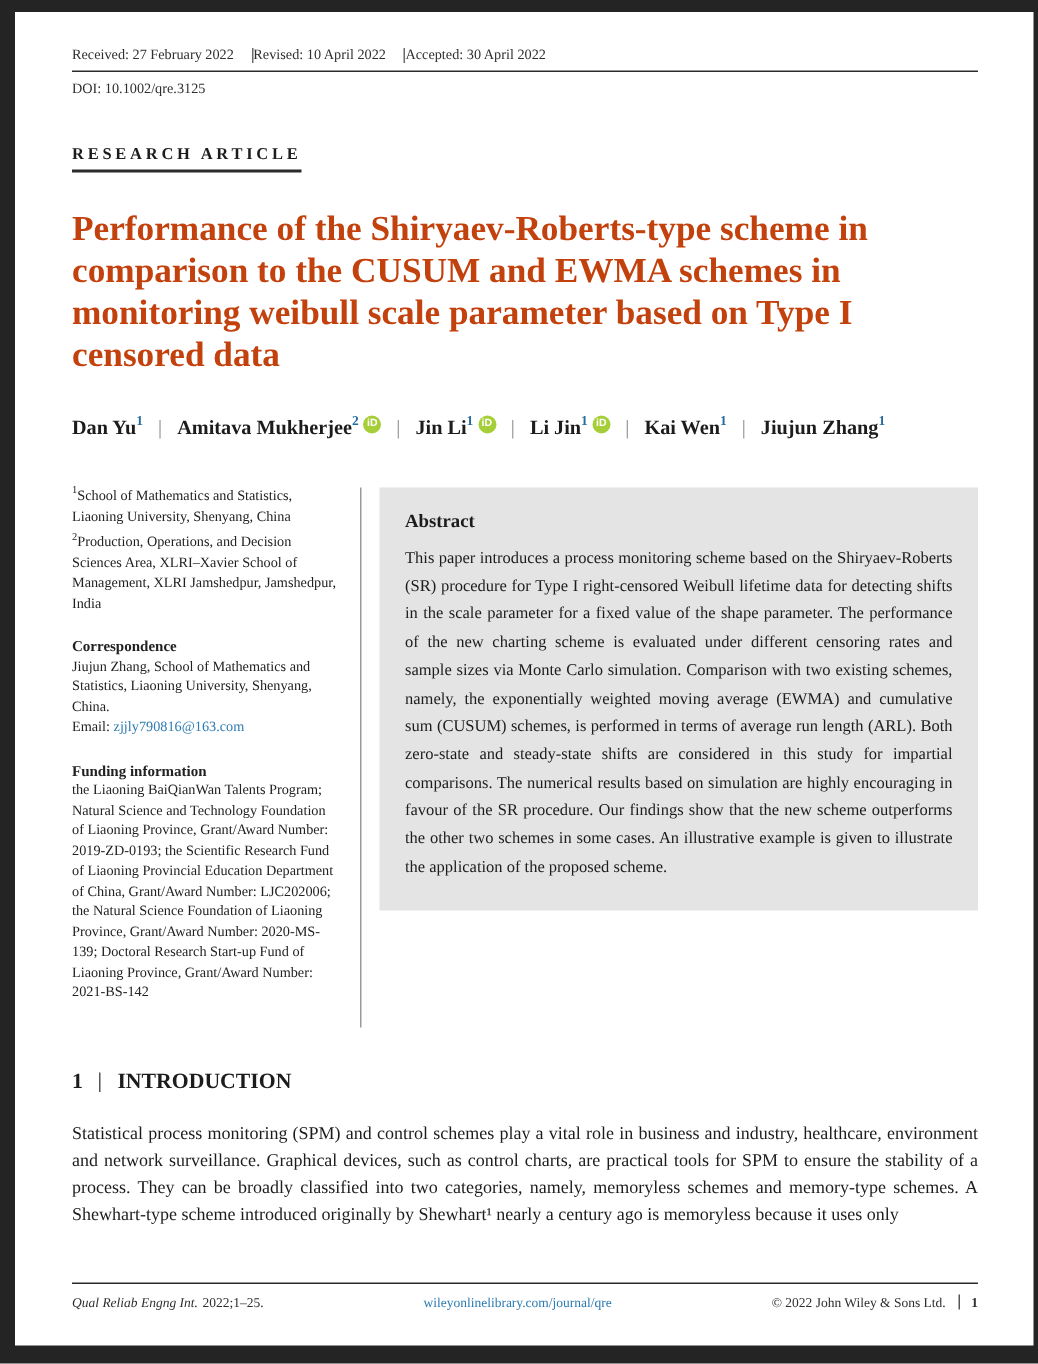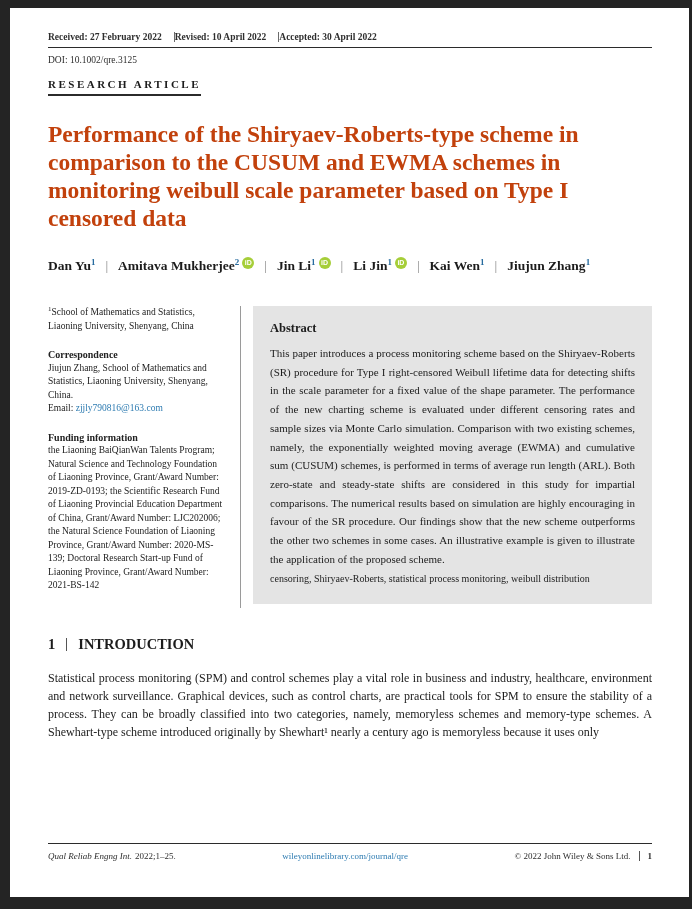--- a/index.html
+++ b/index.html
@@ -15,28 +15,28 @@
     width:679px; height:889px;
     background:#ffffff;
     color:#1c1c1c;
     padding:24px 37px 0 38px;
   }
   
   .meta-row {
     display:flex; align-items:center;
     border-bottom:1.5px solid #2b2b2b;
     padding-bottom:5px;
-    font-size:9.5px; color:#2e2e2e;font-weight:bold;
+    font-size:9.5px; color:#2e2e2e;
   }
   .meta-item { padding-right:12px; }
   .meta-item + .meta-item { border-left:1px solid #6b6b6b; }
   .doi-line { font-size:9.5px; color:#2e2e2e; margin-top:7px; }
 
   
-  .type-row { display:flex; justify-content:space-between; align-items:flex-end; margin-top:13px; }
+  .type-row { display:flex; justify-content:space-between; align-items:flex-end; margin-top:32px; }
   .article-type {
     font-size:11px; font-weight:bold; letter-spacing:2.5px;
     border-bottom:2px solid #2b2b2b; padding-bottom:4px;
   }
   .wiley-logo {
     font-size:27px; letter-spacing:2px; color:#161616;
     font-family:"Liberation Serif", serif; font-weight:400; line-height:1;
   }
 
   
@@ -71,21 +71,21 @@
   .keywords-heading { margin-top:18px; font-size:8.5px; font-weight:bold; letter-spacing:1.8px; }
   .keywords { margin-top:5px; font-size:10px; color:#222; }
 
   
   .section-heading { margin-top:28px; font-size:14.5px; font-weight:bold; display:flex; align-items:center; }
   .section-sep { display:inline-block; width:1px; height:13px; background:#555; margin:0 11px; }
   .body-par { margin-top:16px; font-size:12px; line-height:18px; text-align:justify; max-width:606px; }
 
   
   .footer {
-    position:absolute; left:38px; right:37px; bottom:36px;
+    position:absolute; left:38px; right:37px; bottom:24px;
     border-top:1.5px solid #2b2b2b; padding-top:7px;
     display:flex; align-items:baseline; font-size:9px; color:#2e2e2e;
   }
   .footer-journal { font-style:italic; }
   .footer-journal-rest { font-style:normal; margin-left:3px; }
   .footer-center { flex:1; text-align:center; }
   .footer-right { display:flex; align-items:flex-start; }
   .footer-pagenum { font-weight:bold; border-left:1px solid #555; padding-left:8px; margin-left:8px; }
 </style>
 </head>
@@ -108,37 +108,37 @@
 
   <div class="authors">
     <span><span>Dan Yu</span><sup class="author-sup">1</sup></span><span class="author-sep">|</span><span><span>Amitava Mukherjee</span><sup class="author-sup">2</sup><span class="orcid">iD</span></span><span class="author-sep">|</span><span><span>Jin Li</span><sup class="author-sup">1</sup><span class="orcid">iD</span></span><span class="author-sep">|</span><span><span>Li Jin</span><sup class="author-sup">1</sup><span class="orcid">iD</span></span><span class="author-sep">|</span><span><span>Kai Wen</span><sup class="author-sup">1</sup></span><span class="author-sep">|</span><span><span>Jiujun Zhang</span><sup class="author-sup">1</sup></span>
   </div>
 
   <div class="cols">
 
     <div class="left-col">
       <div class="left-block">
         <div><sup class="aff-sup">1</sup><span>School of Mathematics and Statistics, Liaoning University, Shenyang, China</span></div>
+        <div style="margin-top:4px"><sup class="aff-sup">2</sup><span>Production, Operations, and Decision Sciences Area, XLRI–Xavier School of Management, XLRI Jamshedpur, Jamshedpur, India</span></div>
       </div>
       <div class="left-block">
         <div class="left-heading">Correspondence</div>
         <div>Jiujun Zhang, School of Mathematics and Statistics, Liaoning University, Shenyang, China.</div>
         <div><span>Email: </span><a href="#" class="email-link">zjjly790816@163.com</a></div>
       </div>
       <div class="left-block">
         <div class="left-heading">Funding information</div>
         <div>the Liaoning BaiQianWan Talents Program; Natural Science and Technology Foundation of Liaoning Province, Grant/Award Number: 2019-ZD-0193; the Scientific Research Fund of Liaoning Provincial Education Department of China, Grant/Award Number: LJC202006; the Natural Science Foundation of Liaoning Province, Grant/Award Number: 2020-MS-139; Doctoral Research Start-up Fund of Liaoning Province, Grant/Award Number: 2021-BS-142</div>
       </div>
     </div>
 
     <div class="right-col">
       <div class="abstract-box">
         <div class="abstract-heading">Abstract</div>
         <div class="abstract-body">This paper introduces a process monitoring scheme based on the Shiryaev-Roberts (SR) procedure for Type I right-censored Weibull lifetime data for detecting shifts in the scale parameter for a fixed value of the shape parameter. The performance of the new charting scheme is evaluated under different censoring rates and sample sizes via Monte Carlo simulation. Comparison with two existing schemes, namely, the exponentially weighted moving average (EWMA) and cumulative sum (CUSUM) schemes, is performed in terms of average run length (ARL). Both zero-state and steady-state shifts are considered in this study for impartial comparisons. The numerical results based on simulation are highly encouraging in favour of the SR procedure. Our findings show that the new scheme outperforms the other two schemes in some cases. An illustrative example is given to illustrate the application of the proposed scheme.</div>
-        <div class="keywords">censoring, Shiryaev-Roberts, statistical process monitoring, weibull distribution</div>
       </div>
     </div>
 
   </div>
 
   <div class="section-heading">
     <span>1</span>
     <span class="section-sep"></span>
     <span>INTRODUCTION</span>
   </div>

